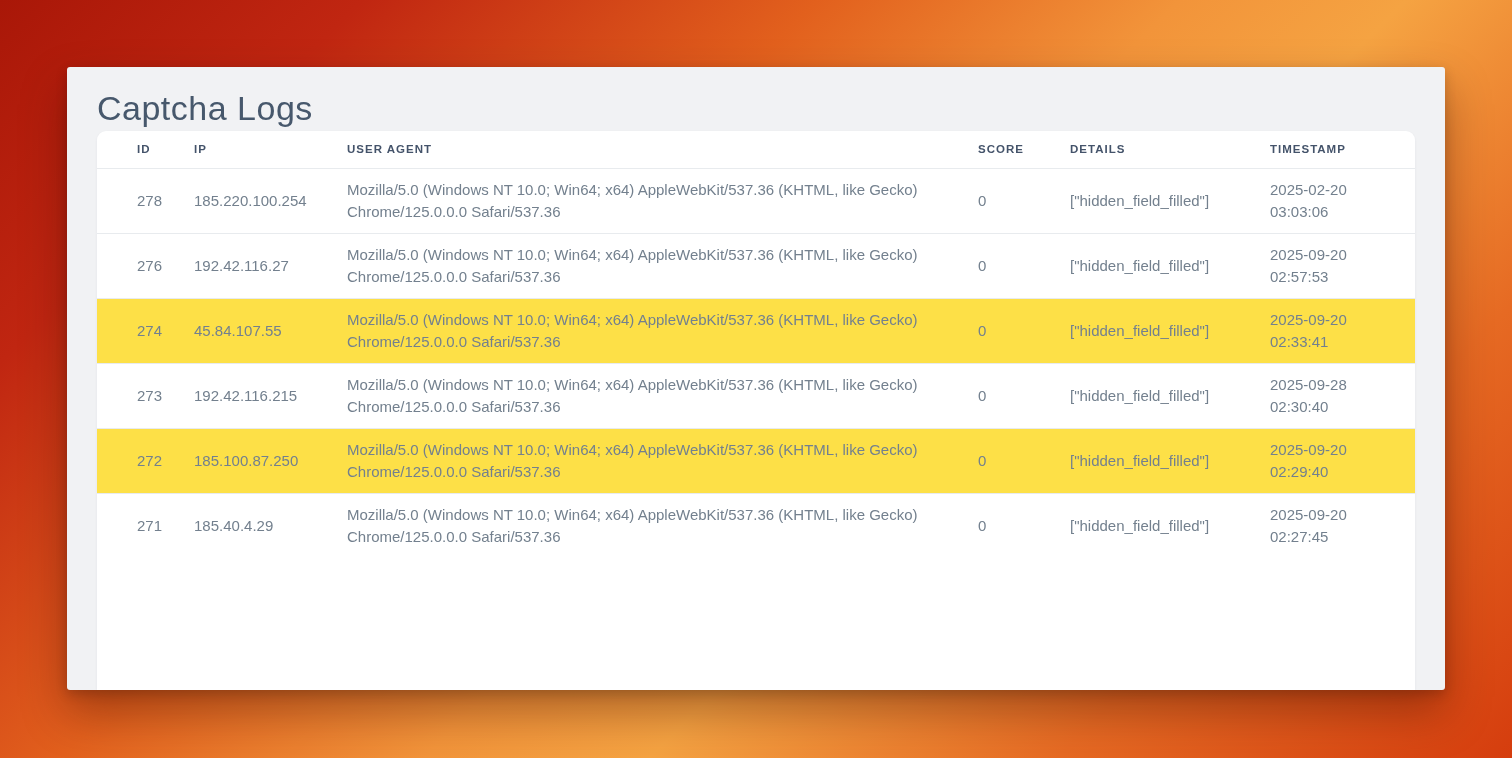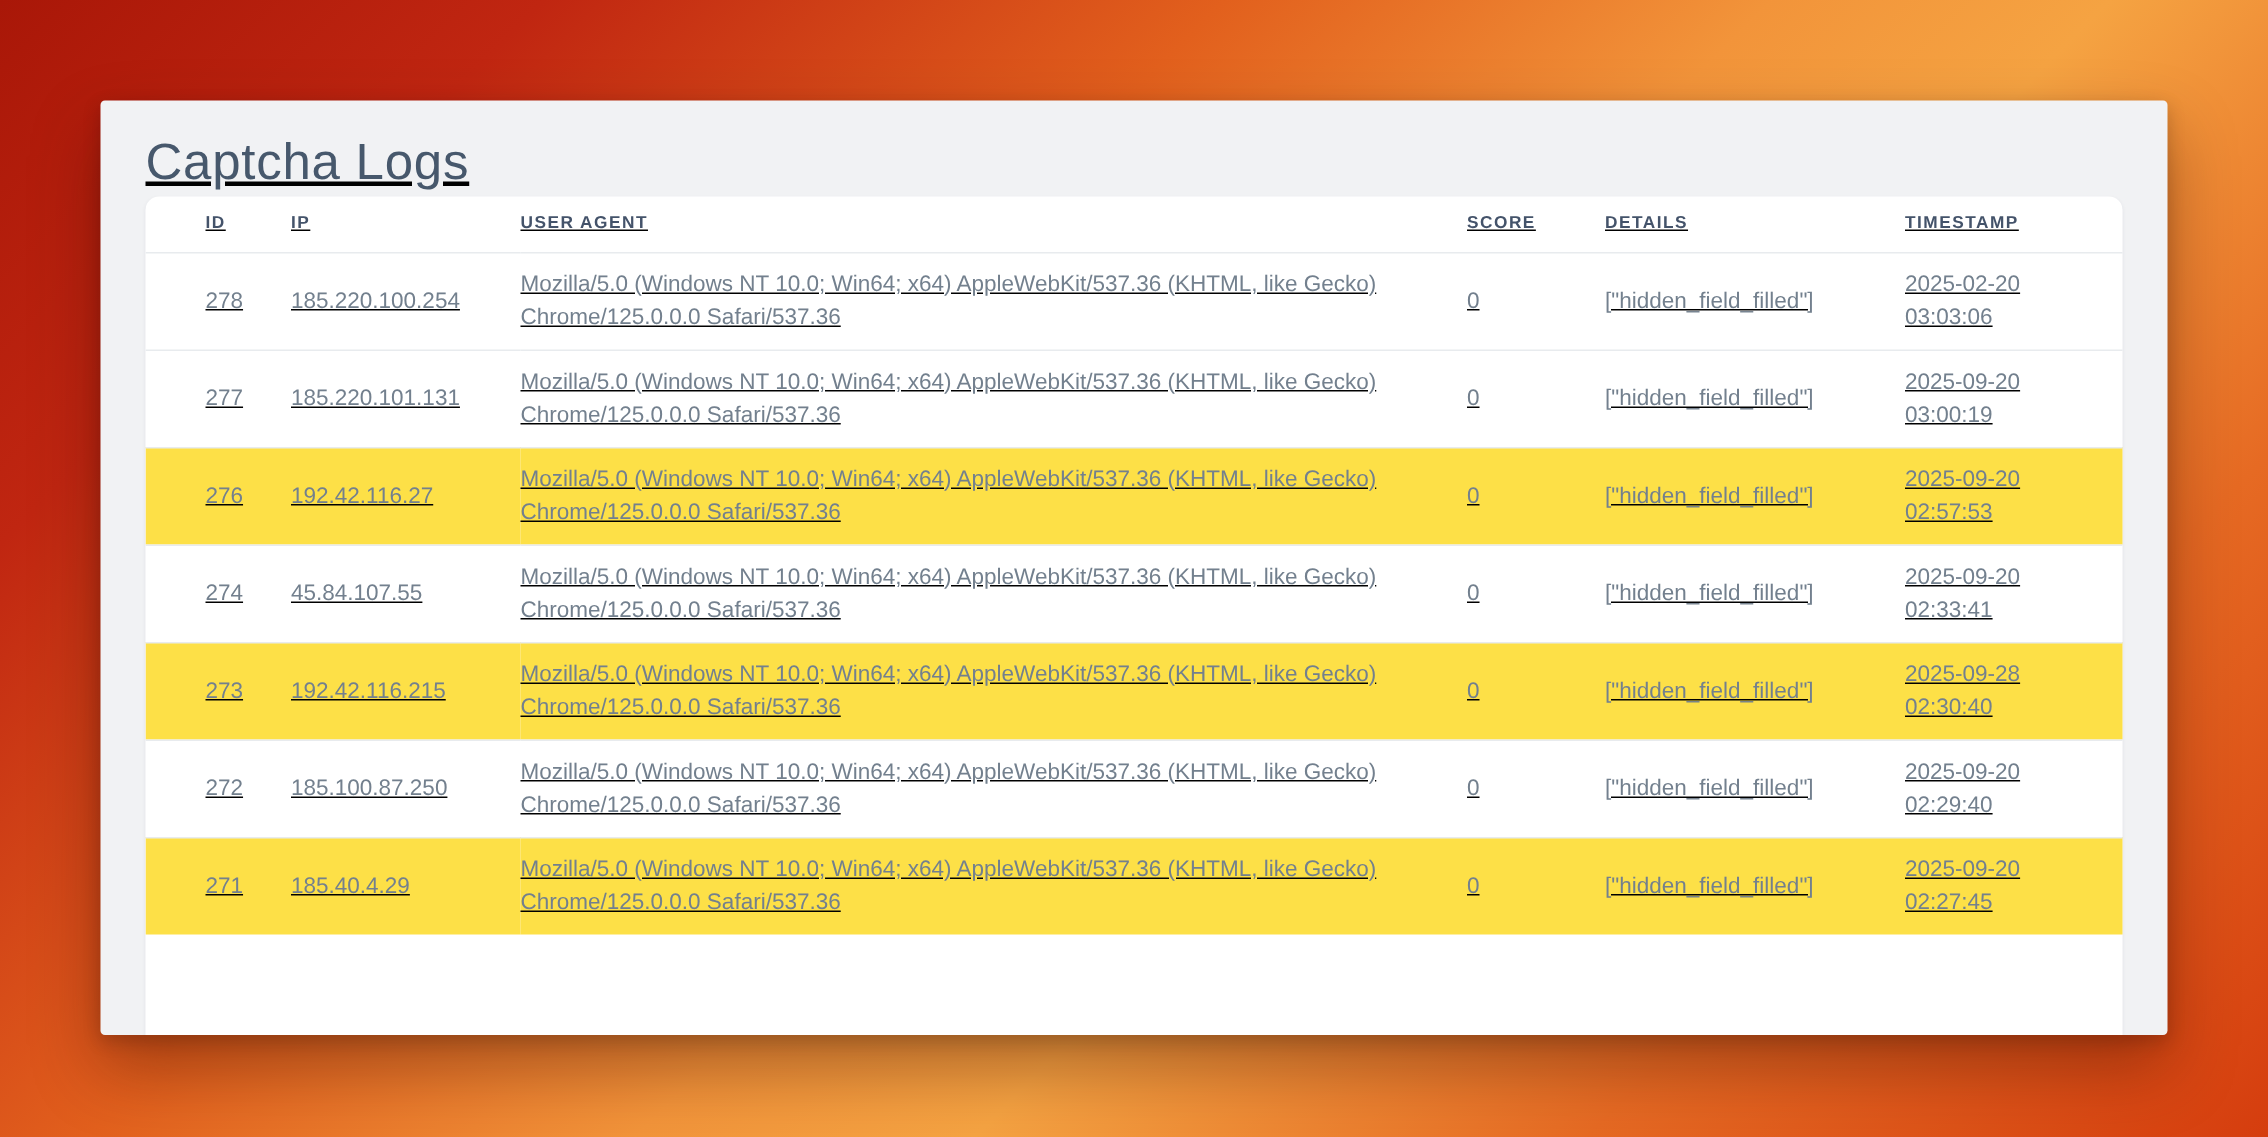--- a/index.html
+++ b/index.html
@@ -26,21 +26,20 @@
     position: absolute;
     left: 67px;
     top: 67px;
     width: 1378px;
     height: 623px;
     background: #f1f2f4;
     border-radius: 3px;
     padding: 0 30px;
     overflow: hidden;
     box-shadow: 0 22px 45px rgba(60, 10, 0, 0.38), 0 4px 12px rgba(0, 0, 0, 0.18);
-    text-decoration: underline;
   }
 
   .page-title {
     margin-top: 21px;
     margin-bottom: 3px;
     font-size: 34px;
     line-height: 40px;
     font-weight: 500;
     letter-spacing: 0.5px;
     color: #47586c;
@@ -124,28 +123,20 @@
       <tbody>
           <tr>
             <td class="cell-id">278</td>
             <td class="cell-ip">185.220.100.254</td>
             <td class="cell-useragent">Mozilla/5.0 (Windows NT 10.0; Win64; x64) AppleWebKit/537.36 (KHTML, like Gecko) Chrome/125.0.0.0 Safari/537.36</td>
             <td class="cell-score">0</td>
             <td class="cell-details">["hidden_field_filled"]</td>
             <td class="cell-timestamp">2025-02-20 03:03:06</td>
           </tr>
           <tr>
-            <td class="cell-id">277</td>
-            <td class="cell-ip">185.220.101.131</td>
-            <td class="cell-useragent">Mozilla/5.0 (Windows NT 10.0; Win64; x64) AppleWebKit/537.36 (KHTML, like Gecko) Chrome/125.0.0.0 Safari/537.36</td>
-            <td class="cell-score">0</td>
-            <td class="cell-details">["hidden_field_filled"]</td>
-            <td class="cell-timestamp">2025-09-20 03:00:19</td>
-          </tr>
-          <tr>
             <td class="cell-id">276</td>
             <td class="cell-ip">192.42.116.27</td>
             <td class="cell-useragent">Mozilla/5.0 (Windows NT 10.0; Win64; x64) AppleWebKit/537.36 (KHTML, like Gecko) Chrome/125.0.0.0 Safari/537.36</td>
             <td class="cell-score">0</td>
             <td class="cell-details">["hidden_field_filled"]</td>
             <td class="cell-timestamp">2025-09-20 02:57:53</td>
           </tr>
           <tr>
             <td class="cell-id">274</td>
             <td class="cell-ip">45.84.107.55</td>

